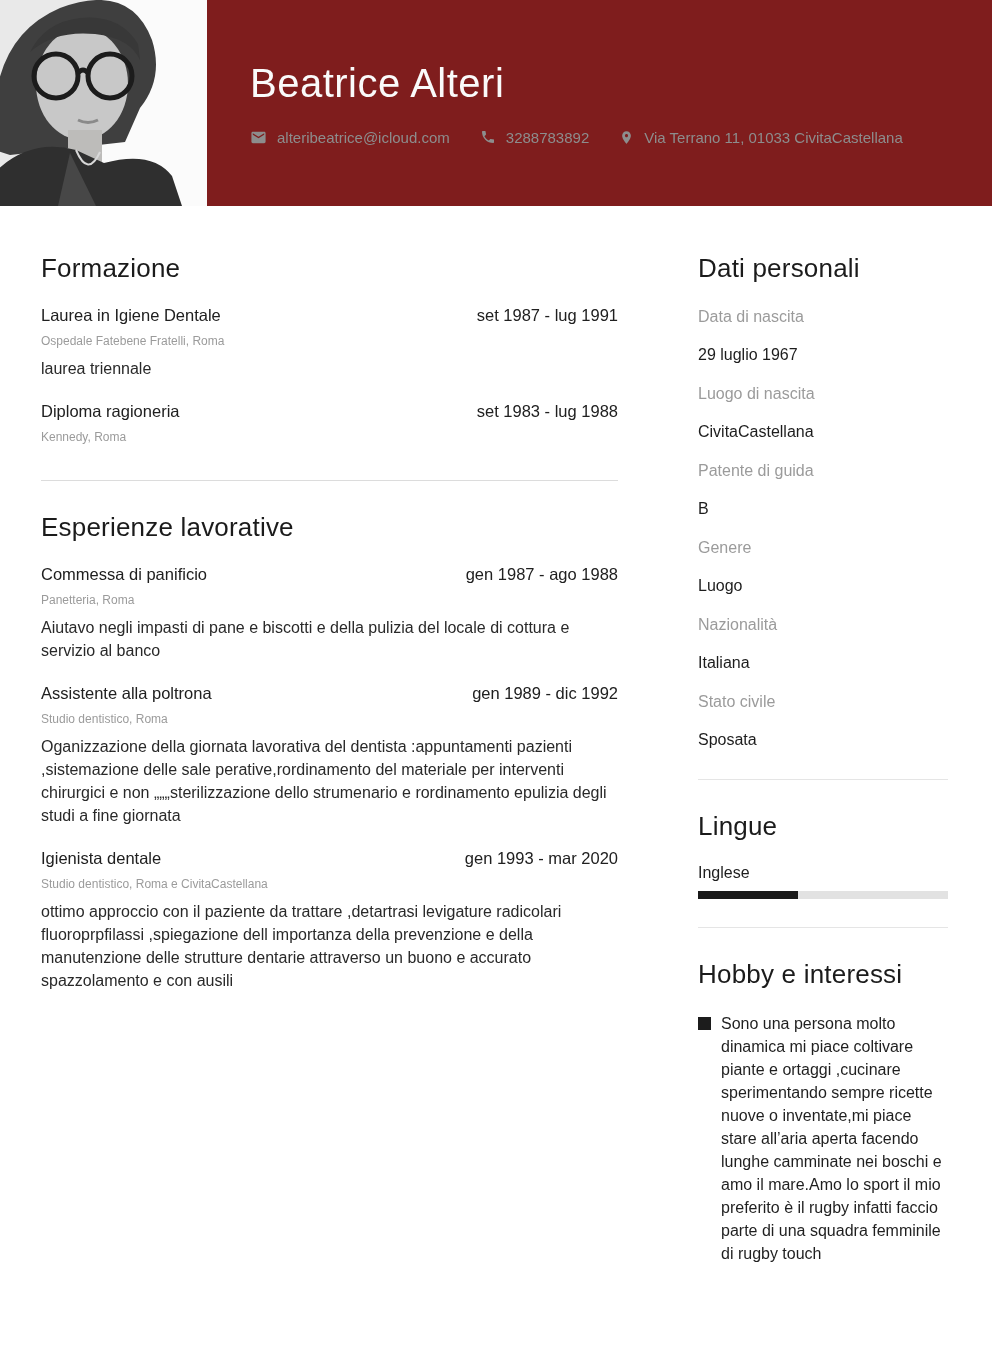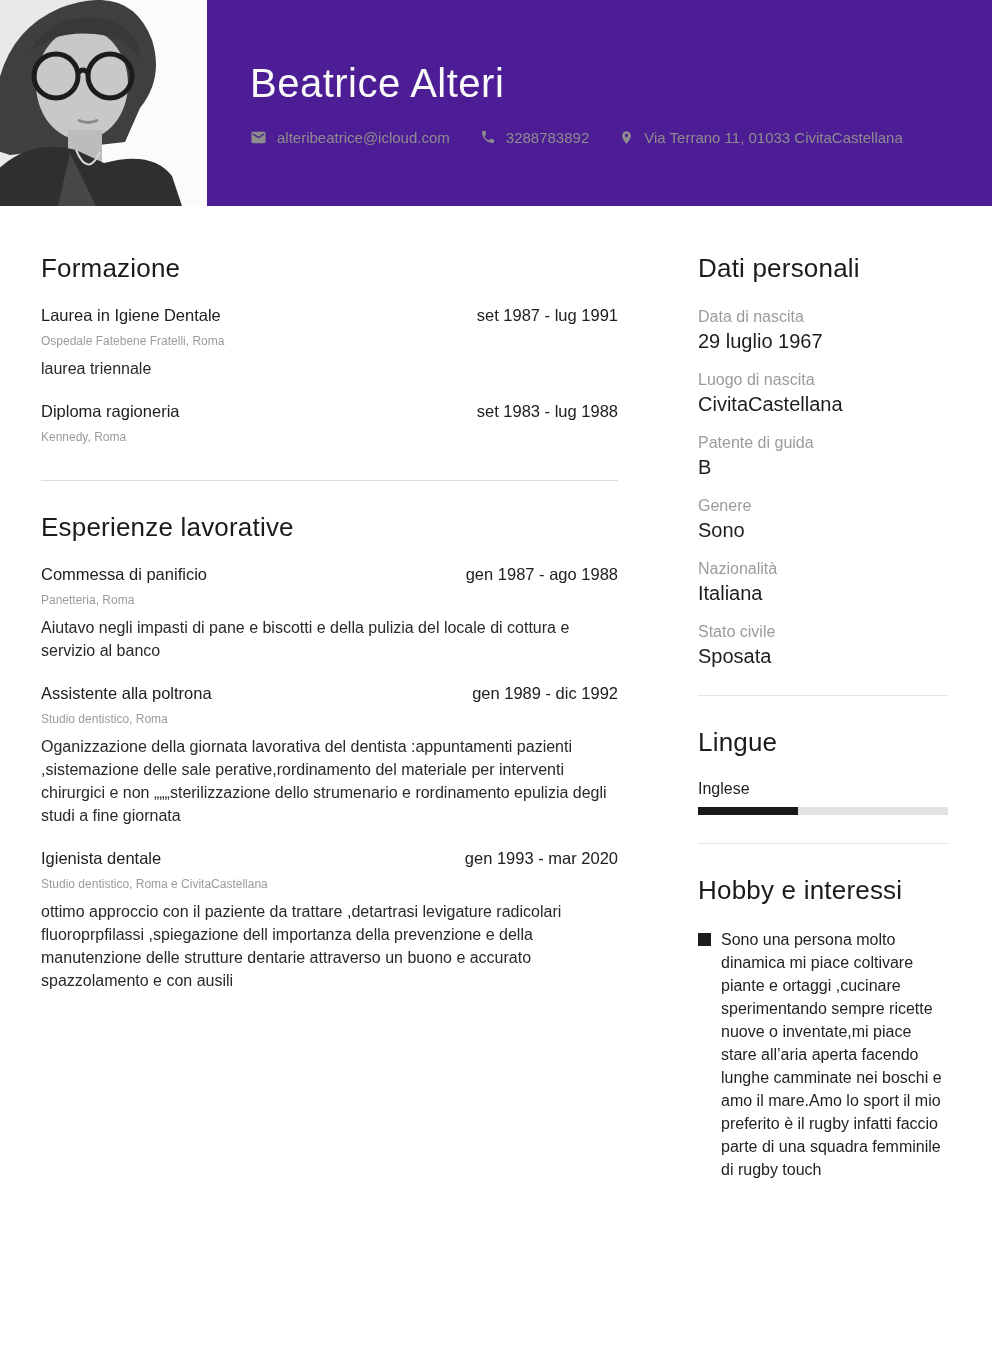--- a/index.html
+++ b/index.html
@@ -5,21 +5,21 @@
   * { box-sizing: border-box; }
   html, body { margin: 0; padding: 0; background: #ffffff; }
   .page {
     width: 992px; height: 1362px; overflow: hidden; position: relative;
     background: #ffffff; margin: 0 auto;
     font-family: "Liberation Sans", "DejaVu Sans", sans-serif;
     color: #1d1d1d;
   }
 
   
-  .header { height: 206px; background: #4c1d95; display: flex; }
+  .header { height: 206px; background: #7f1d1d; display: flex; }
   .photo { width: 207px; height: 206px; flex: none; overflow: hidden; }
   .photo svg { display: block; }
   .header-body {
     flex: 1; display: flex; flex-direction: column;
     justify-content: center; padding-left: 43px; gap: 24px;
   }
   .name {
     margin: 0; color: #fafafa; font-size: 40px; font-weight: 500;
     letter-spacing: 0.5px; line-height: 1.1;
   }
@@ -46,21 +46,21 @@
   .entry-sub { color: #9b9b9b; font-size: 12px; margin-top: 5px; line-height: 22px; }
   .entry-desc { margin-top: 5px; font-size: 16px; line-height: 23px; color: #292929; }
   .entry-desc:empty { display: none; }
 
   hr.sect-rule { border: none; border-top: 1px solid #dcdcdc; margin: 32px 0 30px; }
   hr.side-rule { border: none; border-top: 1px solid #e5e5e5; margin: 28px 0 30px; }
 
   
   .field { margin-bottom: 17px; }
   .field-label { color: #9b9b9b; font-size: 16px; line-height: 22px; }
-  .field-value { color: #1d1d1d; font-size: 20px; line-height: 22px; margin-top: 2px; }
+  .field-value { color: #1d1d1d; font-size: 16px; line-height: 22px; margin-top: 16px; }
 
   
   .lang-name { font-size: 16px; color: #1d1d1d; margin-top: 2px; }
   .lang-bar { height: 8px; background: #e2e2e2; margin-top: 9px; }
   .lang-fill { height: 100%; background: #191919; width: 0; }
   .lang-block { margin-bottom: 12px; }
 
   
   .hobby-item { display: flex; gap: 10px; font-size: 16px; line-height: 23px; color: #1f1f1f; }
   .bullet { width: 13px; height: 13px; background: #1c1c1c; flex: none; margin-top: 5px; }
@@ -185,21 +185,21 @@
       <div class="field">
         <div class="field-label">Luogo di nascita</div>
         <div class="field-value">CivitaCastellana</div>
       </div>
       <div class="field">
         <div class="field-label">Patente di guida</div>
         <div class="field-value">B</div>
       </div>
       <div class="field">
         <div class="field-label">Genere</div>
-        <div class="field-value">Sono</div>
+        <div class="field-value">Luogo</div>
       </div>
       <div class="field">
         <div class="field-label">Nazionalità</div>
         <div class="field-value">Italiana</div>
       </div>
       <div class="field">
         <div class="field-label">Stato civile</div>
         <div class="field-value">Sposata</div>
       </div>
 

